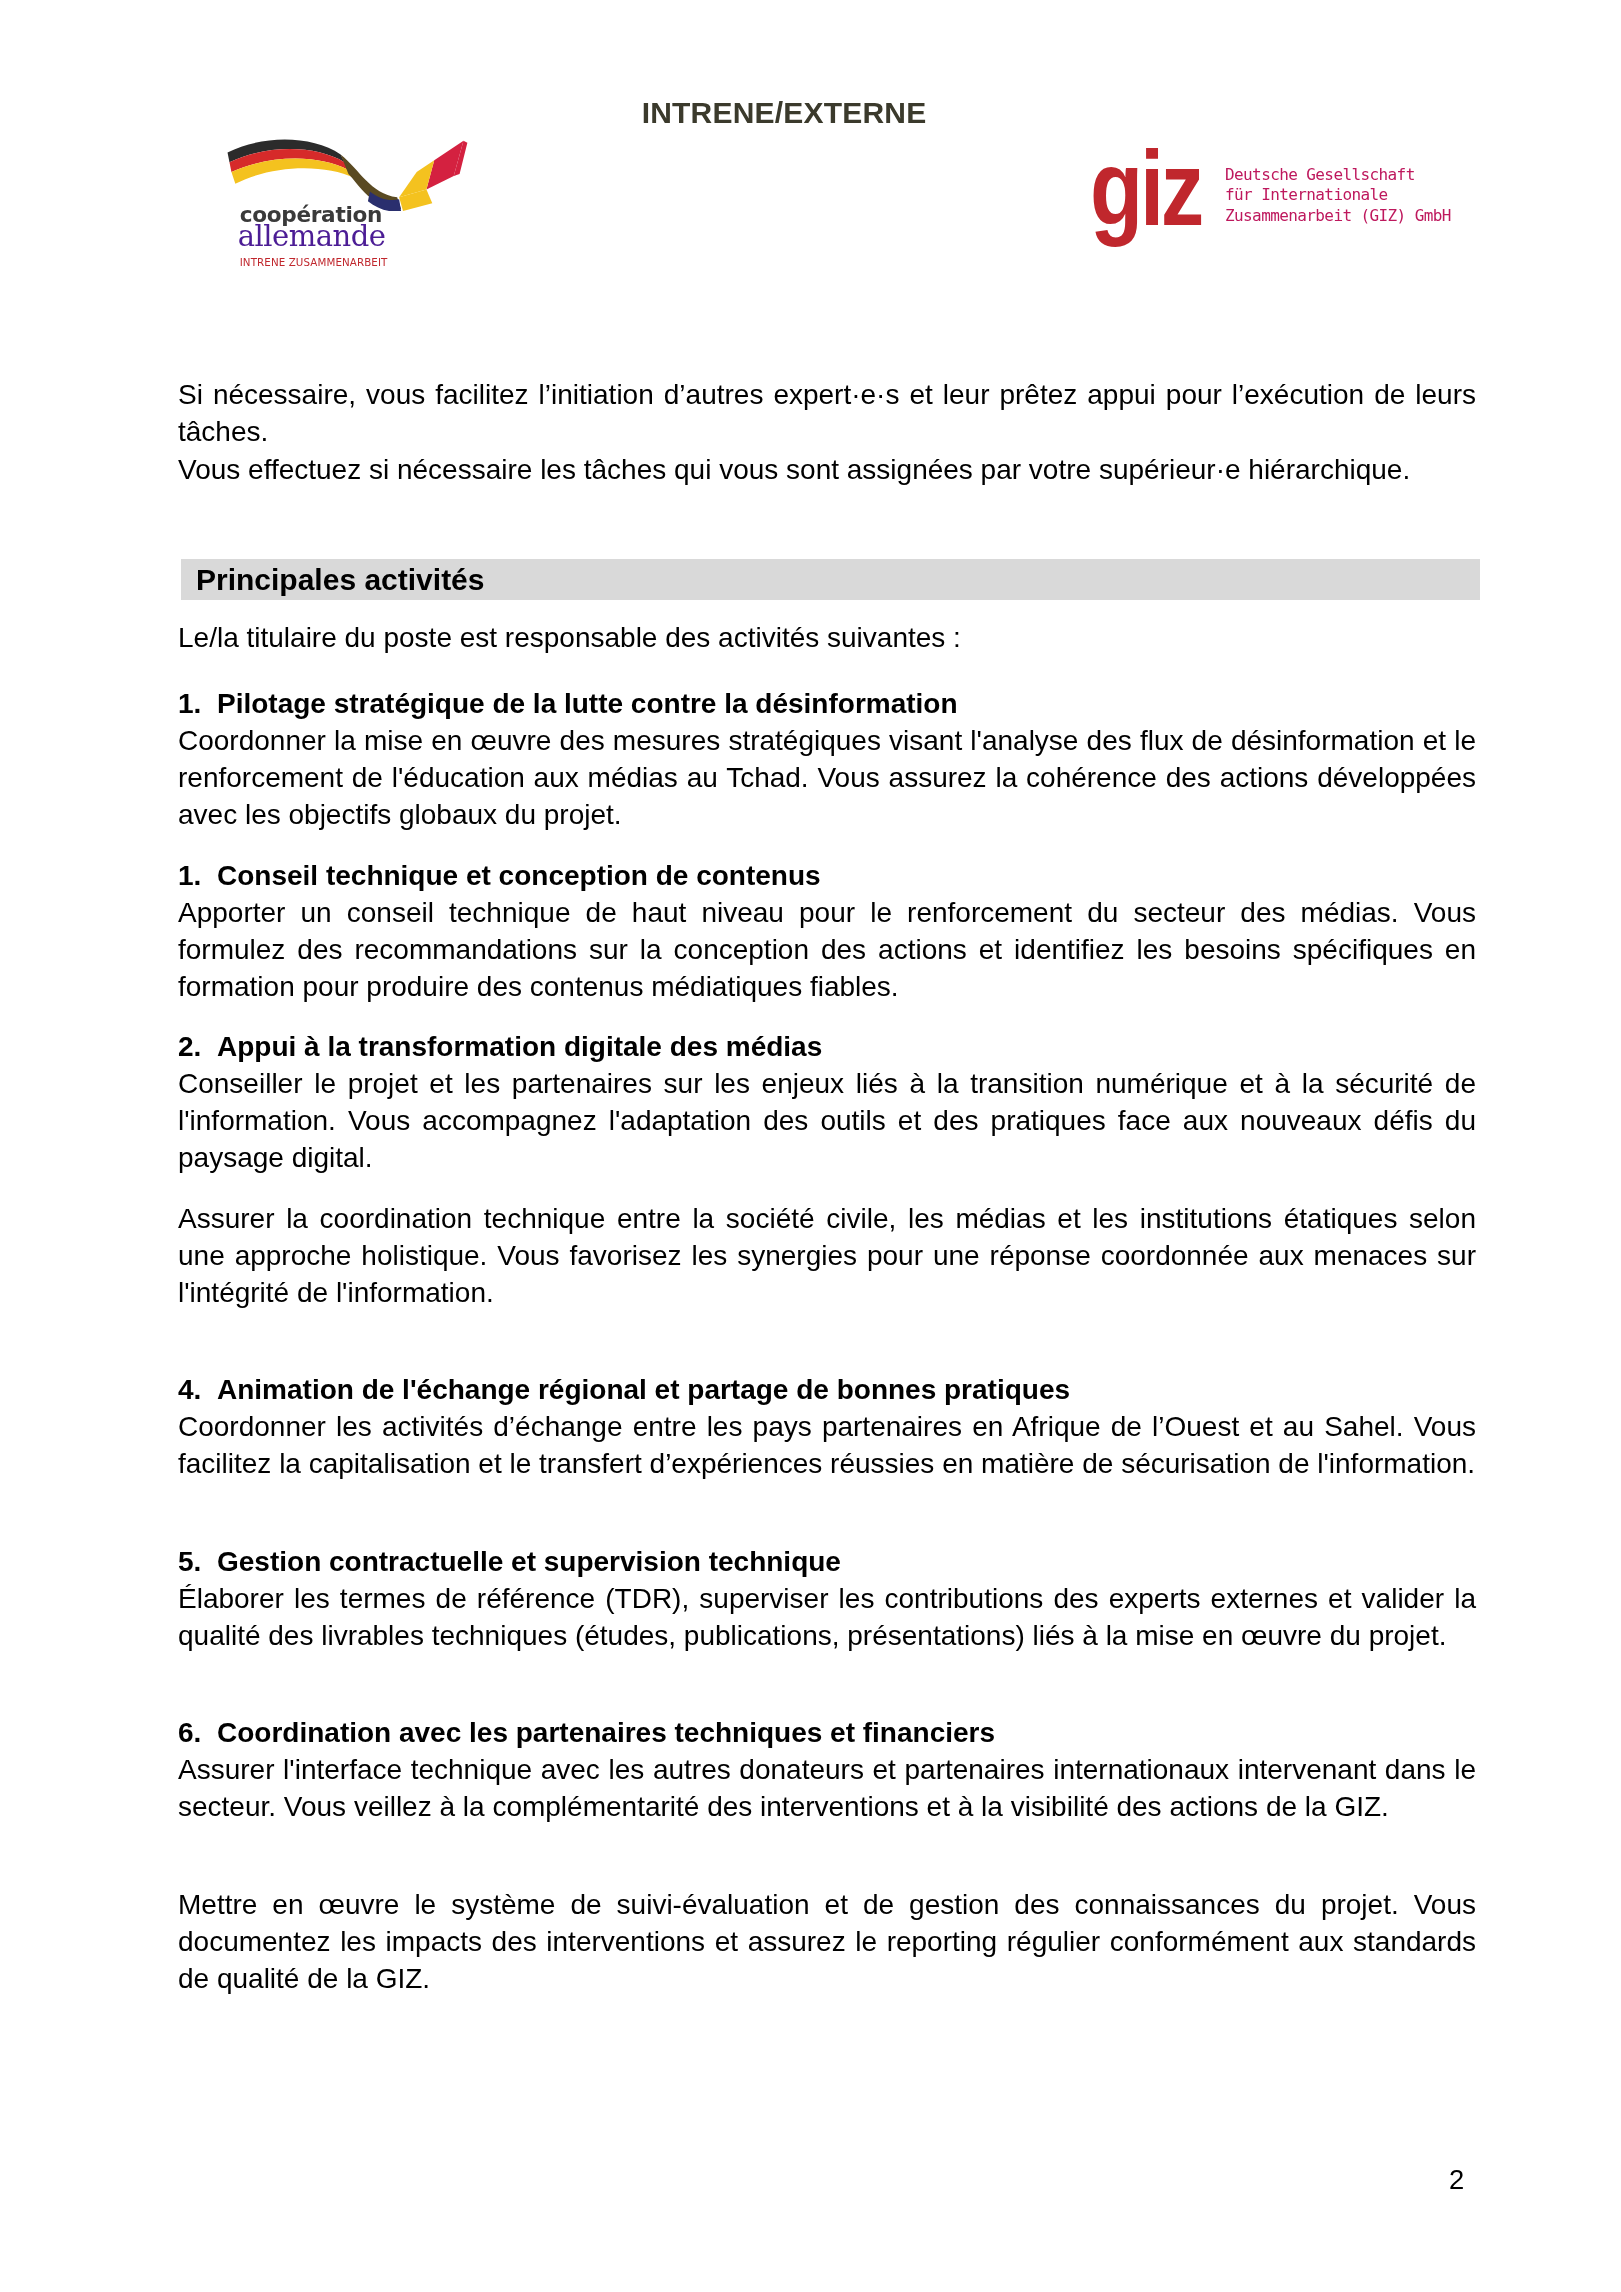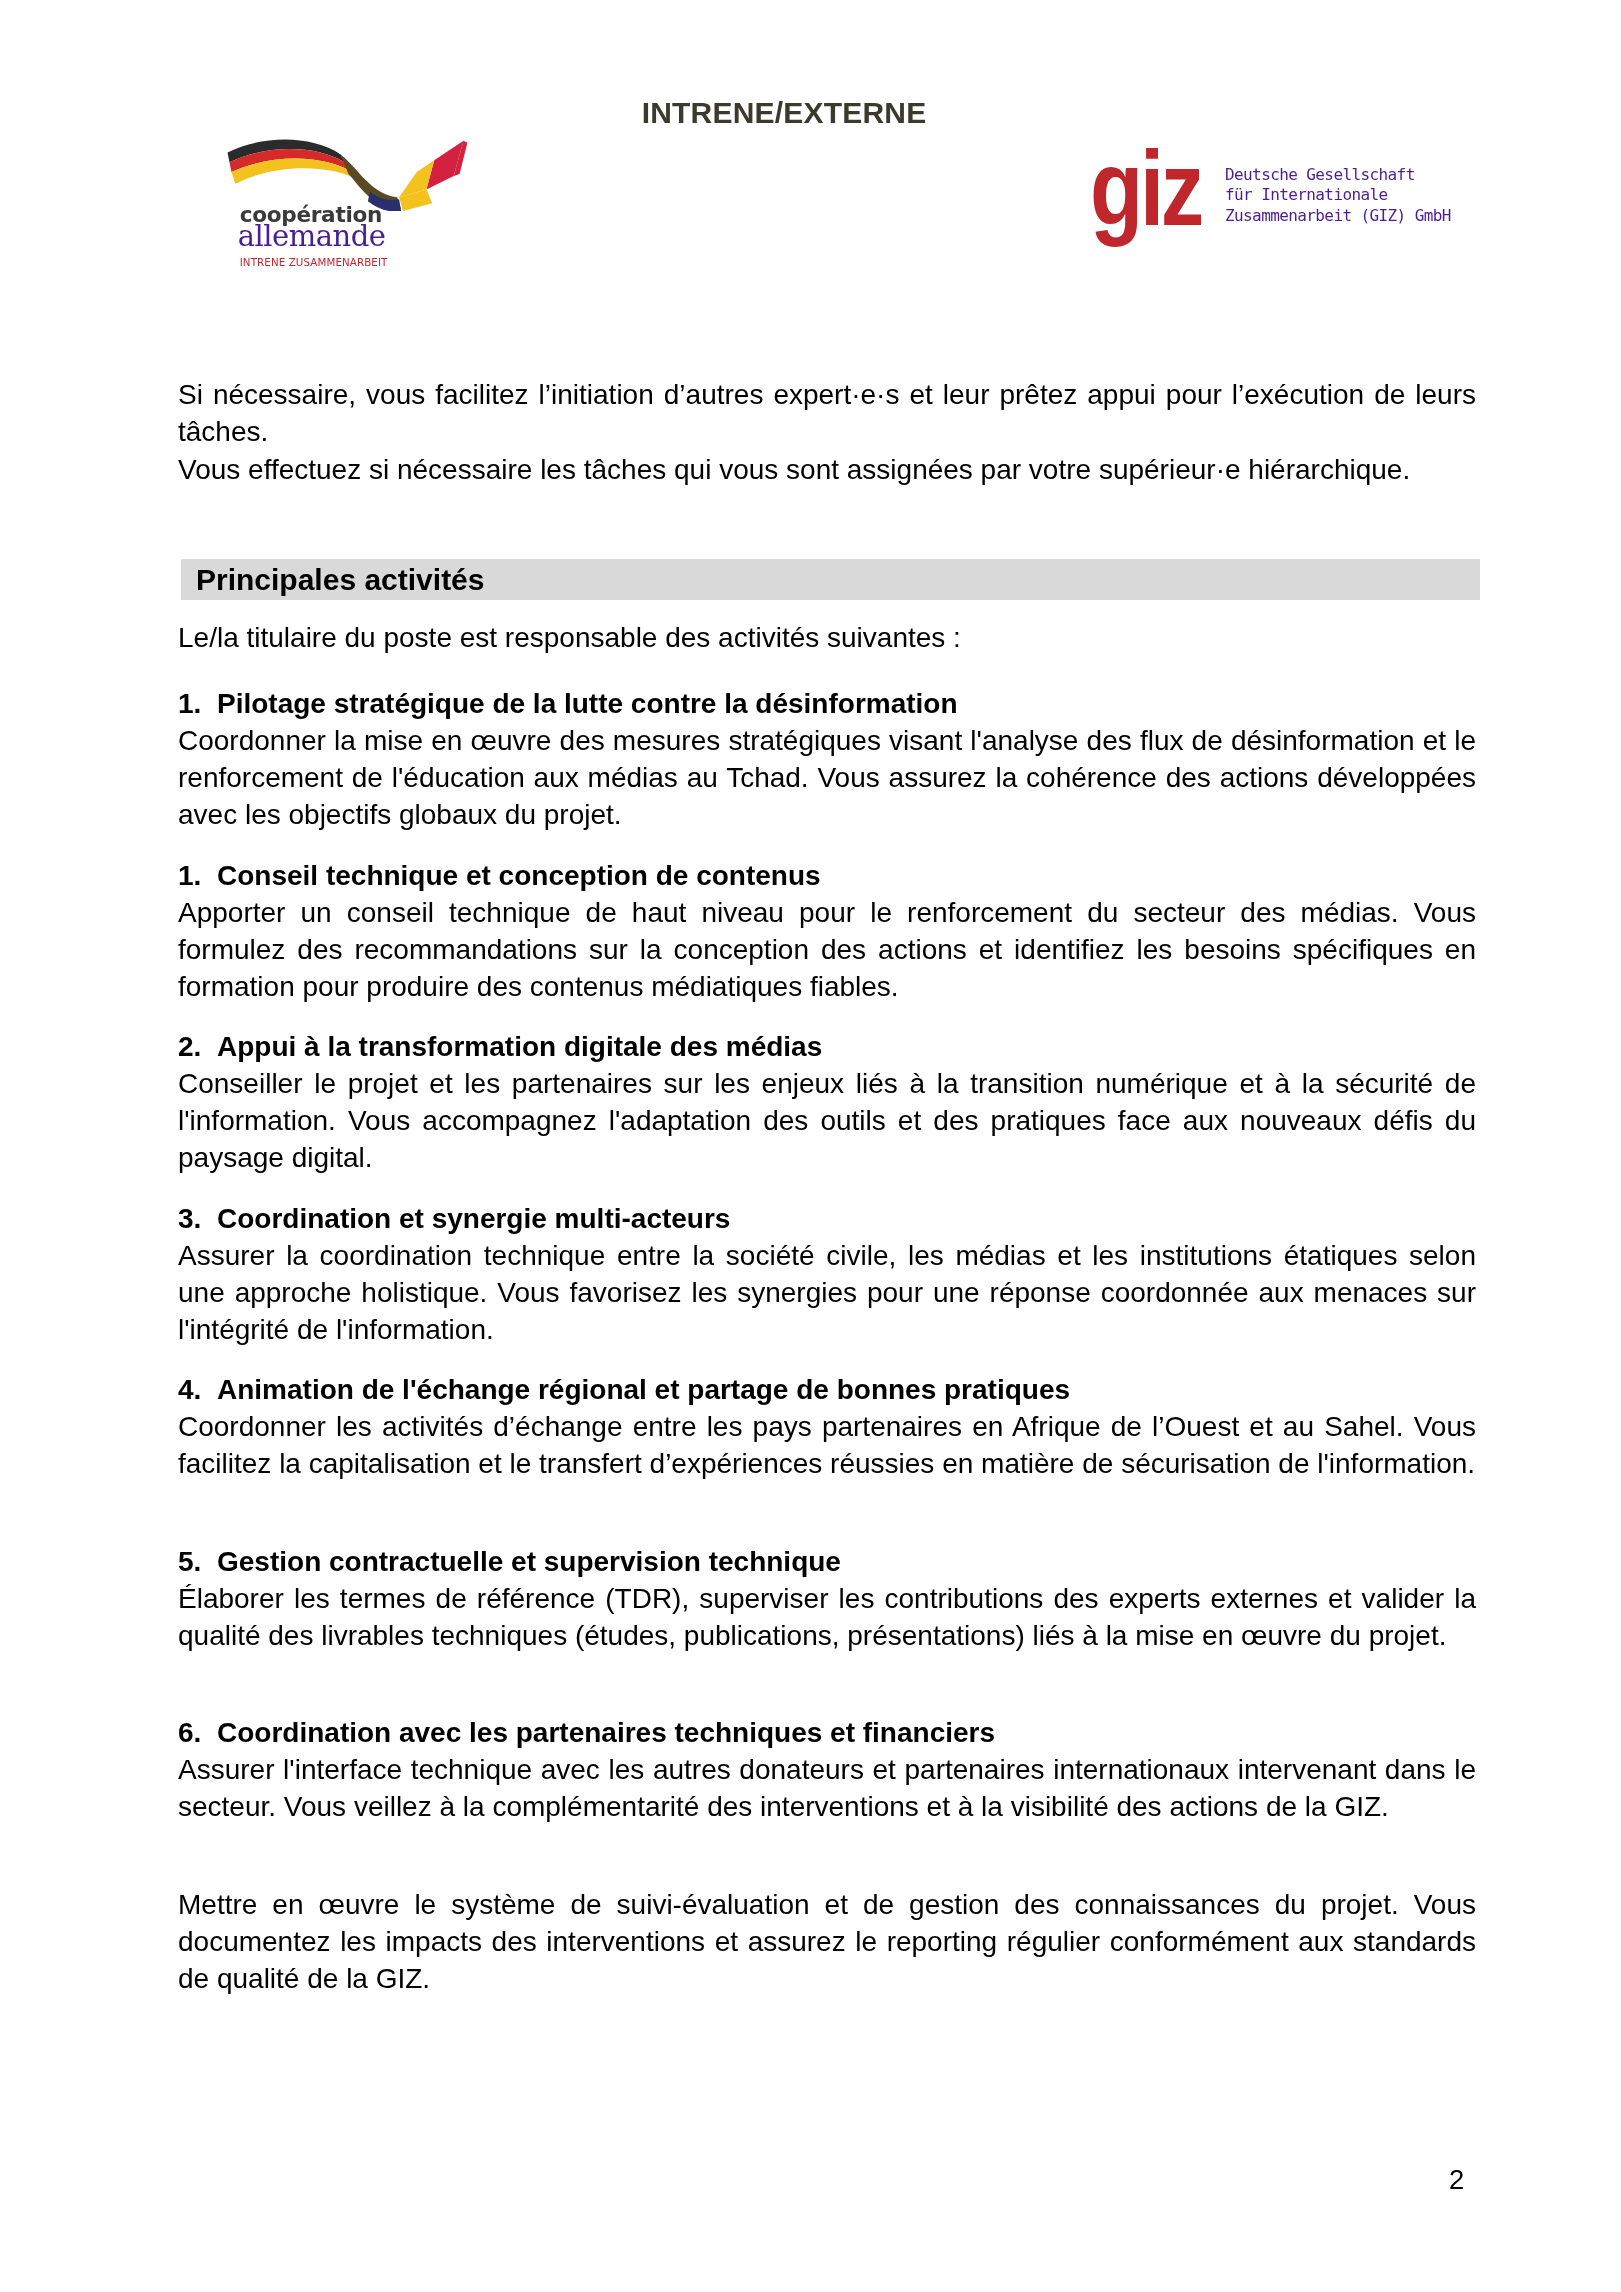--- a/index.html
+++ b/index.html
@@ -17,21 +17,21 @@
              color: #3a3a3a; font-family: "DejaVu Sans", sans-serif; letter-spacing: -0.3px; }
   .coop-t2 { position: absolute; left: 14.7px; top: 86px; font-size: 29px; color: #4c1d95;
              font-family: "DejaVu Serif", serif; letter-spacing: -0.5px; }
   .coop-t3 { position: absolute; left: 16.7px; top: 123px; font-size: 10.3px; color: #c0272d;
              font-family: "DejaVu Sans", sans-serif; letter-spacing: 0.1px; }
 
   #giz-logo { left: 1090px; top: 147px; width: 392px; height: 108px; }
   .giz-mark { position: absolute; left: 0; top: -11.8px; font-size: 106px; font-weight: bold;
               color: #c0272d; font-family: "Liberation Sans Narrow", "Liberation Sans", sans-serif;
               letter-spacing: -3.9px; transform: scaleX(0.82); transform-origin: left top; line-height: 1; }
-  .giz-lines { position: absolute; left: 135px; top: 17.6px; font-size: 16px; color: #4c1d95;
+  .giz-lines { position: absolute; left: 135px; top: 17.6px; font-size: 16px; color: #be185d;
                font-family: "DejaVu Sans Mono", monospace; line-height: 20.6px; letter-spacing: -0.6px; }
 
   
   .para { left: 178px; width: 1298px; font-size: 28px; line-height: 37px; text-align: justify; }
   .para.nojust { text-align: left; }
 
   #section-bar { left: 181px; top: 559px; width: 1299px; height: 41px; background: #d9d9d9; }
   #section-title { left: 196px; top: 561px; font-size: 30px; font-weight: bold; line-height: 37px; }
 
   .act { position: absolute; left: 178px; width: 1298px; }
@@ -99,21 +99,20 @@
   <div class="act-head"><span class="act-num">1.</span><span>Conseil technique et conception de contenus</span></div>
   <div class="act-body">Apporter un conseil technique de haut niveau pour le renforcement du secteur des médias. Vous formulez des recommandations sur la conception des actions et identifiez les besoins spécifiques en formation pour produire des contenus médiatiques fiables.</div>
 </div>
 
 <div class="act" style="top:1028px;">
   <div class="act-head"><span class="act-num">2.</span><span>Appui à la transformation digitale des médias</span></div>
   <div class="act-body">Conseiller le projet et les partenaires sur les enjeux liés à la transition numérique et à la sécurité de l'information. Vous accompagnez l'adaptation des outils et des pratiques face aux nouveaux défis du paysage digital.</div>
 </div>
 
 <div class="act" style="top:1200px;">
-  <div class="act-head"><span class="act-num">3.</span><span>Coordination et synergie multi-acteurs</span></div>
   <div class="act-body">Assurer la coordination technique entre la société civile, les médias et les institutions étatiques selon une approche holistique. Vous favorisez les synergies pour une réponse coordonnée aux menaces sur l'intégrité de l'information.</div>
 </div>
 
 <div class="act" style="top:1371px;">
   <div class="act-head"><span class="act-num">4.</span><span>Animation de l'échange régional et partage de bonnes pratiques</span></div>
   <div class="act-body">Coordonner les activités d’échange entre les pays partenaires en Afrique de l’Ouest et au Sahel. Vous facilitez la capitalisation et le transfert d’expériences réussies en matière de sécurisation de l'information.</div>
 </div>
 
 <div class="act" style="top:1543px;">
   <div class="act-head"><span class="act-num">5.</span><span>Gestion contractuelle et supervision technique</span></div>

